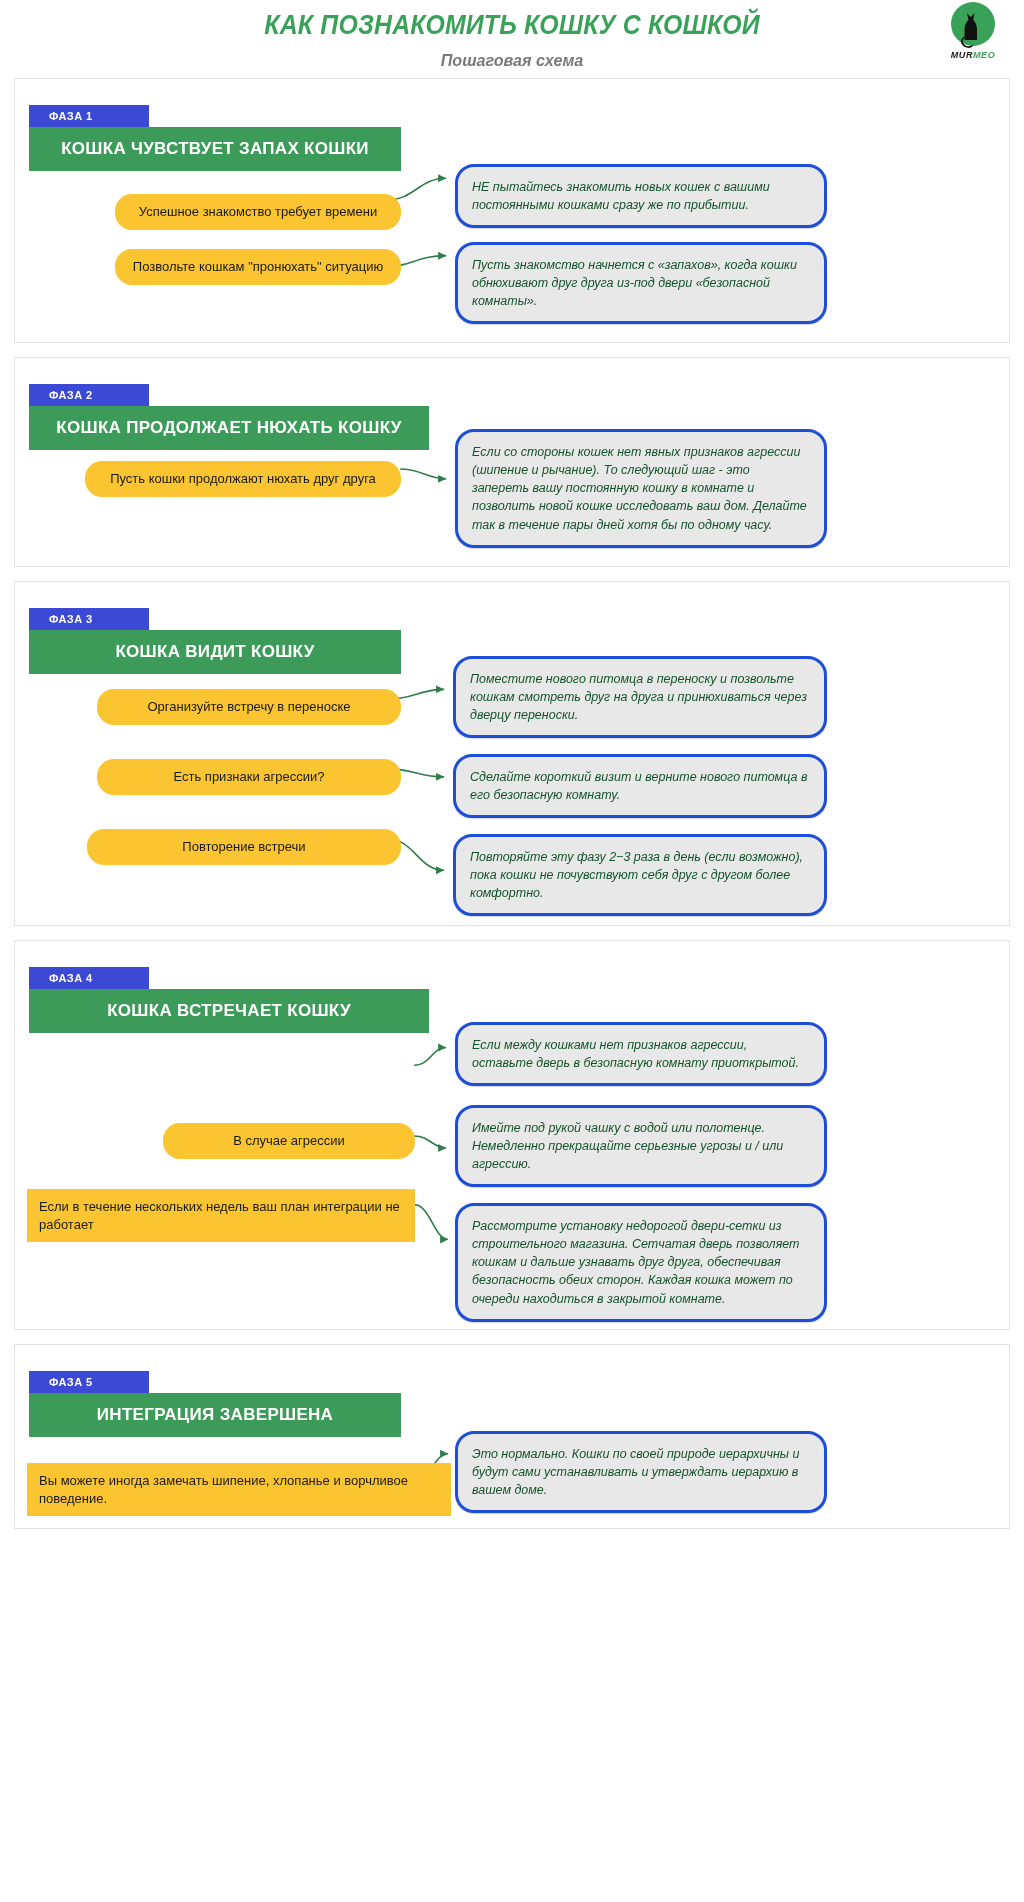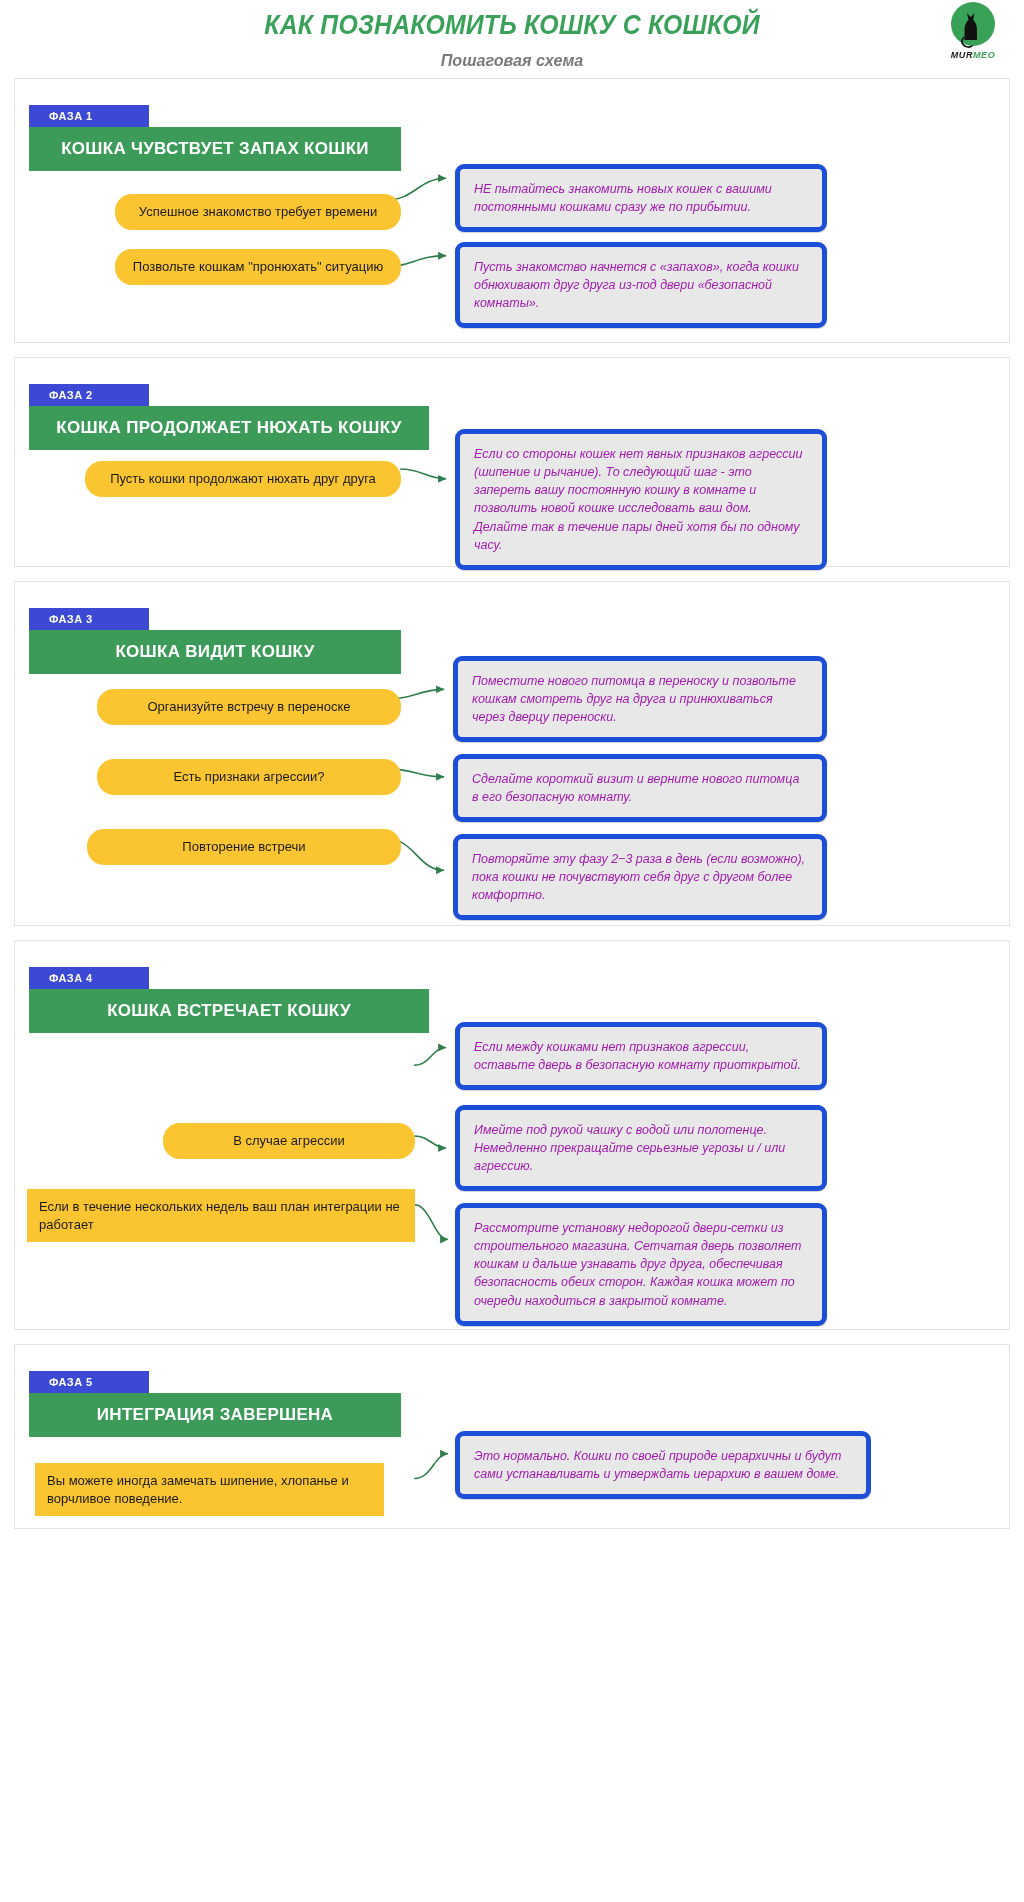--- a/index.html
+++ b/index.html
@@ -111,23 +111,23 @@
     font-size: 13px;
     padding: 9px 12px;
     line-height: 1.35;
   }
   .ybox.center { text-align: center; border-radius: 17px; }
   .ybox.left { text-align: left; }
 
   .gbox {
     position: absolute;
     background: #e8e8e8;
-    border: 5px solid #1d4ed8;
-    border-radius: 9px;
-    color: #a21caf;
+    border: 3px solid #1d4ed8;
+    border-radius: 19px;
+    color: #14532d;
     font-size: 12.5px;
     font-style: italic;
     line-height: 1.45;
     padding: 11px 14px;
     box-shadow: 0 1px 1px rgba(0,0,0,0.18);
   }
 
   .arrow-layer {
     position: absolute;
     left: 0; top: 0;
@@ -234,16 +234,16 @@
 
 <div class="panel" style="height:185px;">
   <svg class="arrow-layer" viewBox="0 0 996 185" preserveAspectRatio="none">
     <path d="M400 135 C418 135 420 110 434 110"></path>
     <polygon points="434,110 426,106 426,114"></polygon>
   </svg>
 
   <div class="phase-tag">ФАЗА 5</div>
   <div class="phase-head" style="width:372px;">ИНТЕГРАЦИЯ ЗАВЕРШЕНА</div>
 
-  <div class="ybox left" style="left:20px; top:118px; width:349px;">Вы можете иногда замечать шипение, хлопанье и ворчливое поведение.</div>
-
-  <div class="gbox" style="left:440px; top:86px; width:416px;">Это нормально. Кошки по своей природе иерархичны и будут сами устанавливать и утверждать иерархию в вашем доме.</div>
+  <div class="ybox left" style="left:12px; top:118px; width:424px;">Вы можете иногда замечать шипение, хлопанье и ворчливое поведение.</div>
+
+  <div class="gbox" style="left:440px; top:86px; width:372px;">Это нормально. Кошки по своей природе иерархичны и будут сами устанавливать и утверждать иерархию в вашем доме.</div>
 </div>
 
 </body></html>

